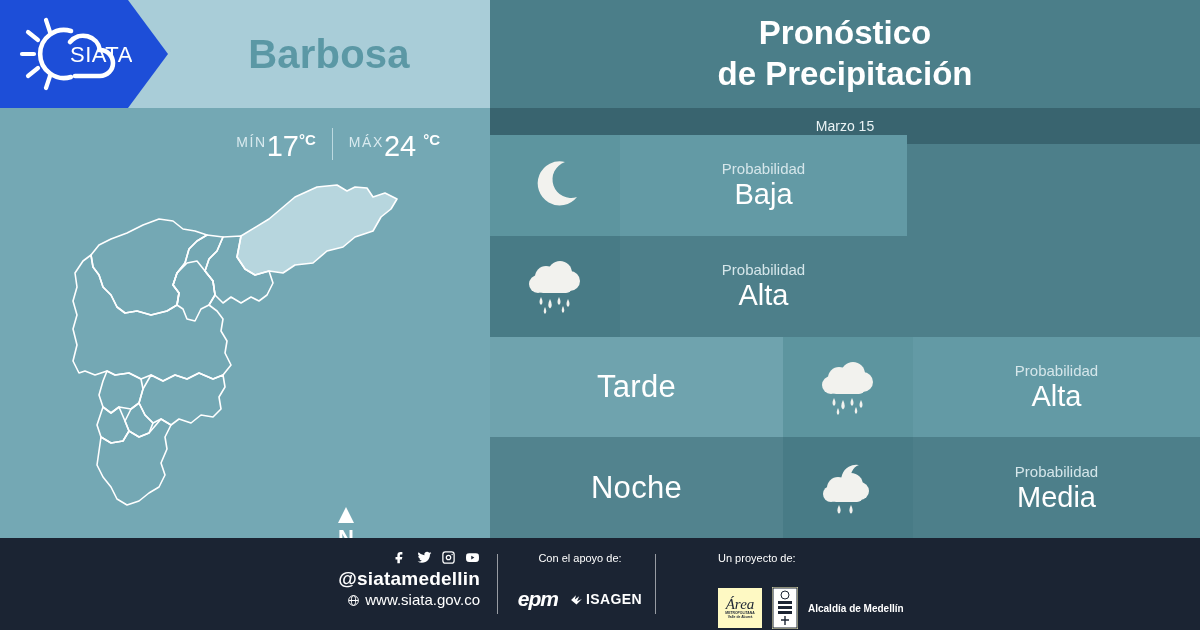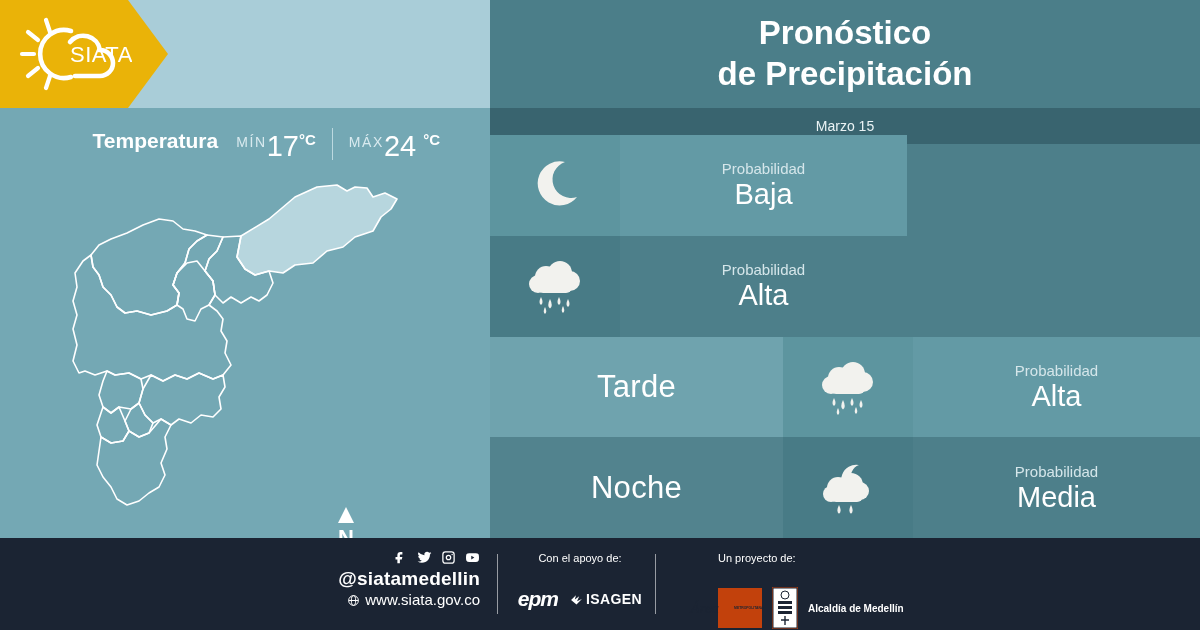--- a/index.html
+++ b/index.html
@@ -5,21 +5,21 @@
   * { margin:0; padding:0; box-sizing:border-box; }
   html,body { width:1200px; height:630px; overflow:hidden; background:#1b2433; }
   body { font-family:"Liberation Sans", sans-serif; -webkit-font-smoothing:antialiased; }
 
   #poster { position:relative; width:1200px; height:630px; overflow:hidden; }
 
   
   #left-panel { position:absolute; left:0; top:0; width:490px; height:538px; background:#74a8b4; }
   #left-header { position:absolute; left:0; top:0; width:490px; height:108px; background:#a9cdd8; }
   #brand-chevron {
-    position:absolute; left:0; top:0; width:168px; height:108px; background:#eab308;
+    position:absolute; left:0; top:0; width:168px; height:108px; background:#1d4ed8;
     clip-path: polygon(0 0, 128px 0, 168px 54px, 128px 108px, 0 108px);
   }
   #siata-logo { position:absolute; left:14px; top:12px; width:118px; height:84px; }
   #city-title {
     position:absolute; left:168px; top:0; width:322px; height:108px;
     display:flex; align-items:center; justify-content:center;
     color:#5b98a5; font-size:40px; font-weight:bold; letter-spacing:.2px;
   }
 
   #temp-block { position:absolute; left:60px; top:124px; width:380px; height:62px; display:flex; align-items:flex-start; }
@@ -81,21 +81,21 @@
   #fdiv-1 { left:497px; }
   #fdiv-2 { left:655px; }
 
   #support-block { position:absolute; left:510px; top:14px; width:140px; text-align:center; }
   #project-block { position:absolute; left:718px; top:14px; width:200px; }
   .f-caption { color:#ffffff; font-size:11px; margin-bottom:23px; }
   #support-logos { display:flex; align-items:center; justify-content:center; gap:12px; }
   #epm-logo { color:#ffffff; font-size:21px; font-weight:bold; letter-spacing:-1px; font-style:italic; }
   #isagen-logo { display:flex; align-items:center; gap:3px; color:#ffffff; font-size:14px; font-weight:bold; letter-spacing:.4px; }
   #project-logos { display:flex; align-items:center; gap:10px; }
-  .logo-card { background:#c2410c; display:flex; align-items:center; justify-content:center;gap:15px; }
+  .logo-card { background:#fef9c3; display:flex; flex-direction:column; align-items:center; justify-content:center; }
   #area-card { width:44px; height:40px; padding:2px; }
   #area-mark { color:#1b2433; font-size:15px; font-style:italic; font-family:"Liberation Serif", serif; line-height:14px; }
   #area-sub { color:#1b2433; font-size:3.4px; font-weight:bold; line-height:4.2px; text-align:center; }
   #alc-card { width:26px; height:42px; }
   #alc-label { color:#ffffff; font-size:10px; font-weight:bold; }
 </style>
 </head>
 <body>
 
 <div id="poster">
@@ -110,25 +110,25 @@
             <line x1="14" y1="20" x2="24" y2="28"></line>
             <line x1="14" y1="64" x2="24" y2="56"></line>
             <line x1="32" y1="8" x2="36" y2="20"></line>
             <line x1="32" y1="76" x2="36" y2="64"></line>
             <path d="M57 19 A24 24 0 1 0 57 65" stroke-width="4.6"></path>
             <path d="M61 64 L86 64 A13 13 0 0 0 86 38 A17 17 0 0 0 56 30" stroke-width="4.6"></path>
           </g>
           <text x="56" y="50" fill="#ffffff" font-family="Liberation Sans, sans-serif" font-size="22" font-weight="normal" letter-spacing="0.5">SIATA</text>
         </svg>
       </div>
+      <div id="city-title">Barbosa</div>
     </div>
 
     <div id="temp-block">
       <div id="temp-title">
-        <div>Temperatura</div>
       </div>
       <div id="temp-values">
         <div class="temp-col">
           <div class="temp-label">MÍN</div>
           <div class="temp-reading"><span>17</span><span class="unit">°C</span></div>
         </div>
         <div id="temp-divider"></div>
         <div class="temp-col">
           <div class="temp-label">MÁX</div>
           <div class="temp-reading"><span>24</span><span class="unit-sp">°C</span></div>

